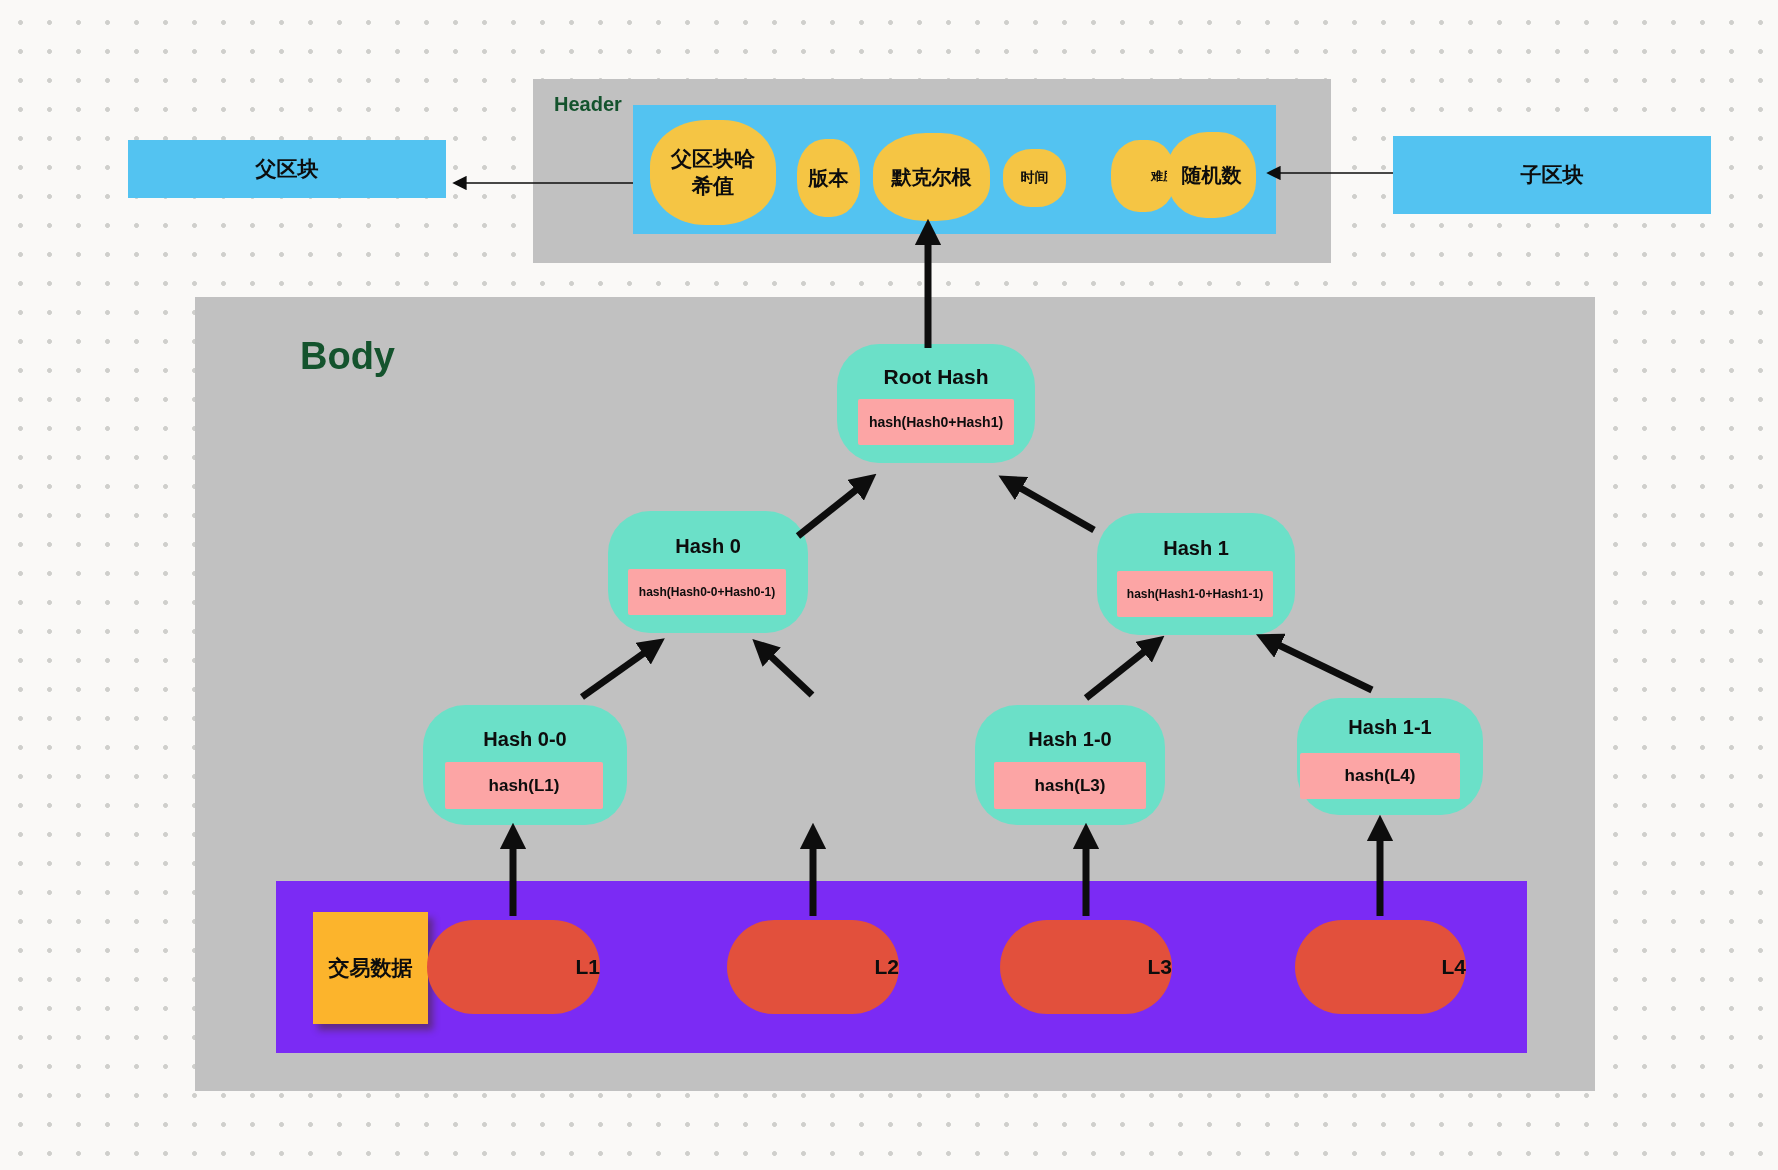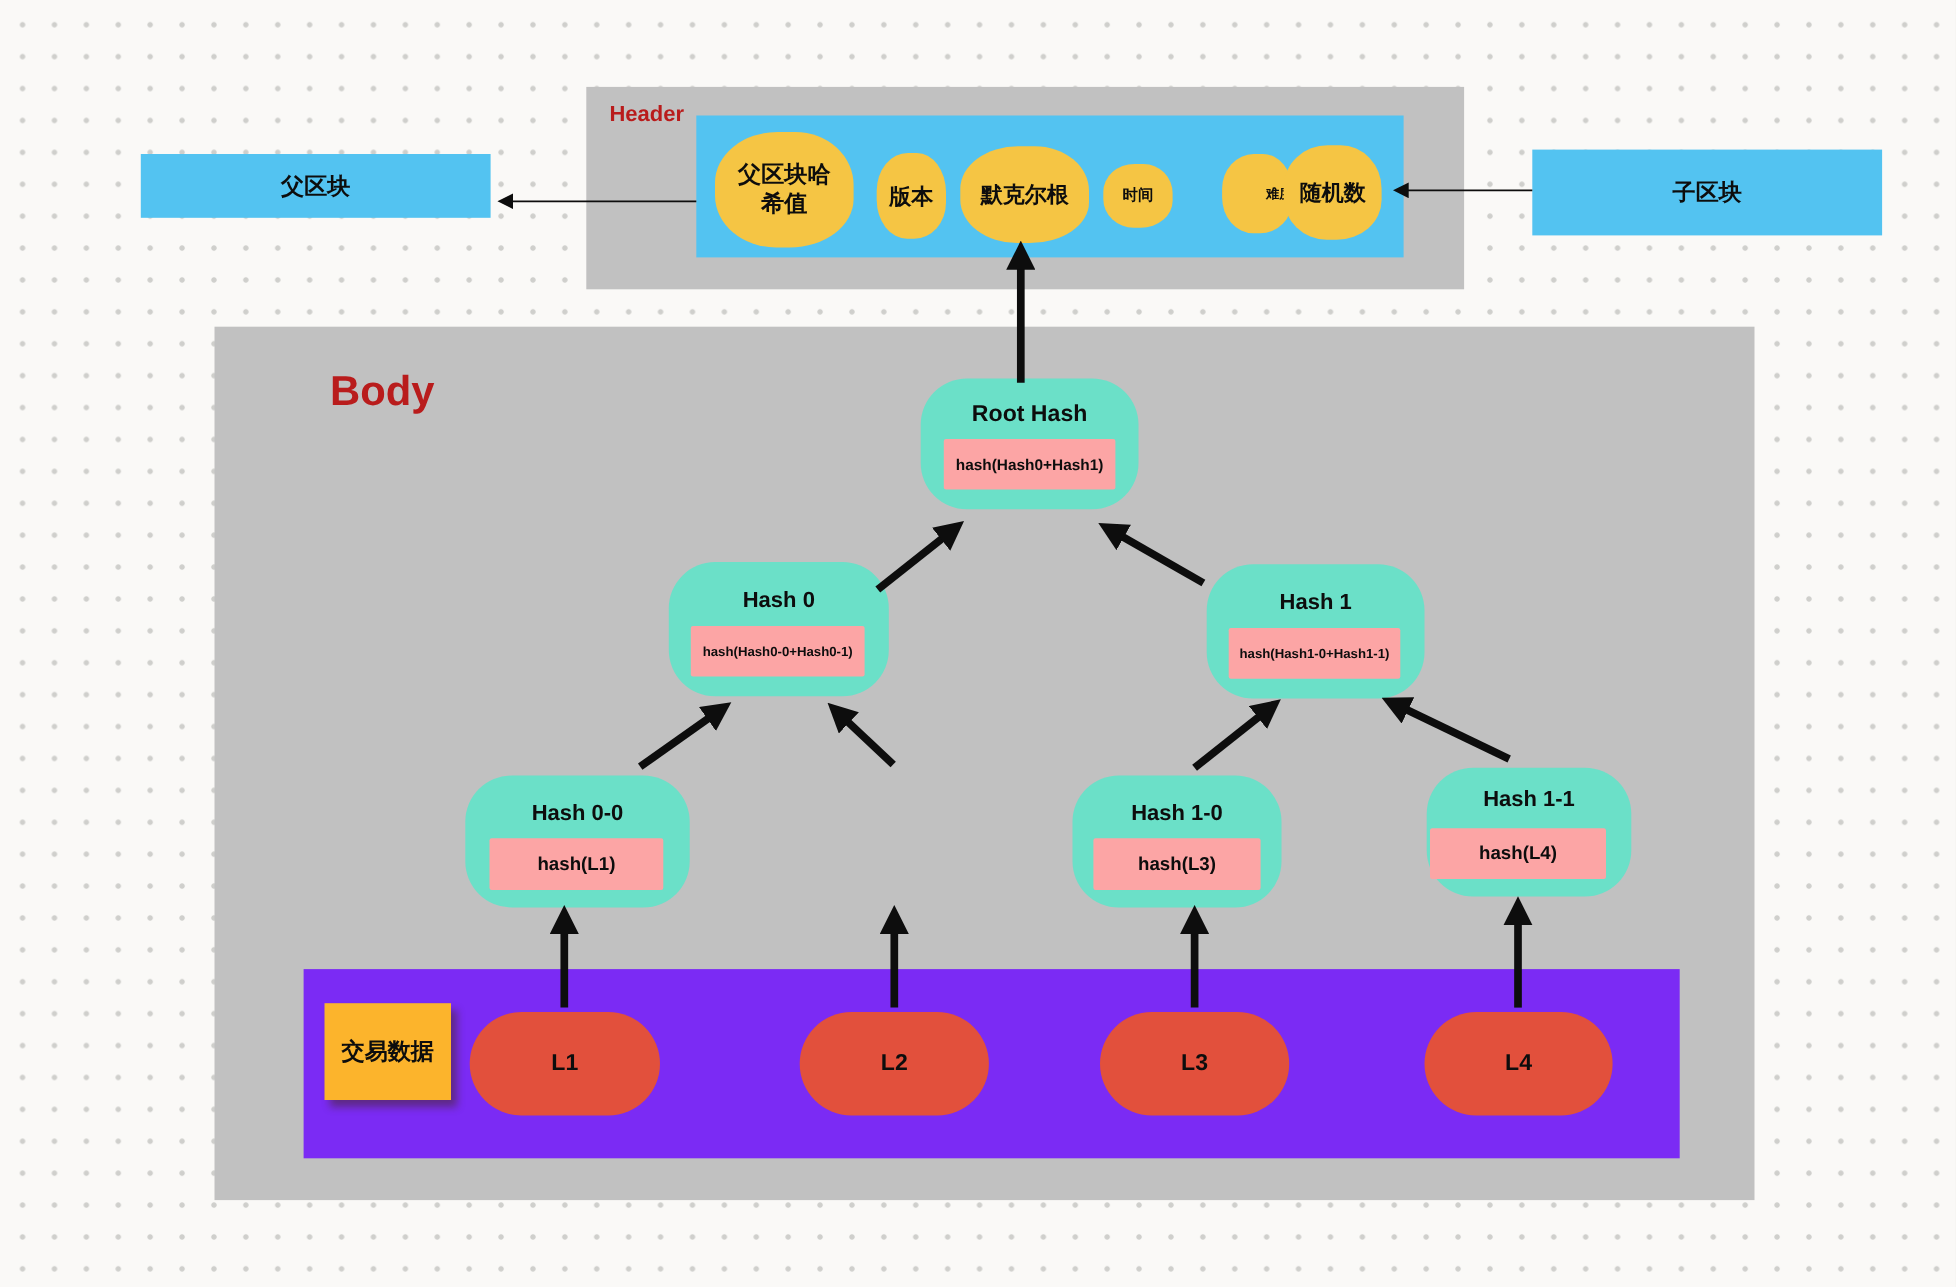--- a/index.html
+++ b/index.html
@@ -12,21 +12,21 @@
     width:1778px;height:1170px;
     overflow:hidden;
     background-color:#faf9f7;
     background-image:radial-gradient(circle,#cfcfcc 2.1px,rgba(0,0,0,0) 2.8px);
     background-size:29px 29px;
     background-position:6px 8px;
   }
   .abs{position:absolute;box-sizing:border-box;}
   .graybox{background:#c1c1c1;}
   .bluebox{background:#53c3f1;}
-  .section-label{font-weight:bold;color:#b91c1c;}
+  .section-label{font-weight:bold;color:#14532d;}
   .blue-block{
     background:#53c3f1;display:flex;align-items:center;justify-content:center;
     font-size:21px;font-weight:bold;color:#0d0d0d;
   }
   .blob{
     background:#f5c544;display:flex;align-items:center;justify-content:center;
     text-align:center;font-weight:bold;color:#0d0d0d;
     border-radius:45% 42% 46% 44% / 44% 46% 42% 45%;
   }
   .prewrap{white-space:pre-line;line-height:1.28;}
@@ -34,21 +34,21 @@
     background:#6be0c8;border-radius:42px;color:#0d0d0d;
     display:flex;flex-direction:column;align-items:center;
   }
   .tnode .ttl{font-weight:bold;font-size:20px;}
   .ybox{
     background:#fca5a5;display:flex;align-items:center;justify-content:center;
     font-weight:bold;color:#0d0d0d;border-radius:2px;position:absolute;
   }
   .pill{
     background:#e2503c;border-radius:48px;
-    display:flex;align-items:center;justify-content:center;
+    display:flex;align-items:center;justify-content:flex-end;
     font-size:21px;font-weight:bold;color:#0d0d0d;
   }
   .txbox{
     background:#fcb42c;display:flex;align-items:center;justify-content:center;
     font-size:21px;font-weight:bold;color:#0d0d0d;
     box-shadow:5px 6px 7px rgba(60,40,0,0.45);
   }
   svg.overlay{position:absolute;left:0;top:0;pointer-events:none;}
   svg .thick{stroke:#0d0d0d;stroke-width:7;fill:none;}
   svg .thin{stroke:#0d0d0d;stroke-width:1.6;fill:none;}
@@ -88,21 +88,21 @@
   </div>
   <div class="abs blue-block" style="left:1393px;top:136px;width:318px;height:78px;">
     <span>子区块</span>
   </div>
 
   <div class="abs graybox" style="left:195px;top:297px;width:1400px;height:794px;">
     <div class="abs section-label" style="left:105px;top:38px;font-size:38px;">Body</div>
   </div>
 
   <div class="abs" style="left:276px;top:881px;width:1251px;height:172px;background:#7b2bf4;"></div>
-  <div class="abs txbox" style="left:295px;top:912px;width:115px;height:88px;">
+  <div class="abs txbox" style="left:313px;top:912px;width:115px;height:112px;">
     <span>交易数据</span>
   </div>
   <div class="abs pill" style="left:427px;top:920px;width:173px;height:94px;">
     <span>L1</span>
   </div>
   <div class="abs pill" style="left:727px;top:920px;width:172px;height:94px;">
     <span>L2</span>
   </div>
   <div class="abs pill" style="left:1000px;top:920px;width:172px;height:94px;">
     <span>L3</span>

